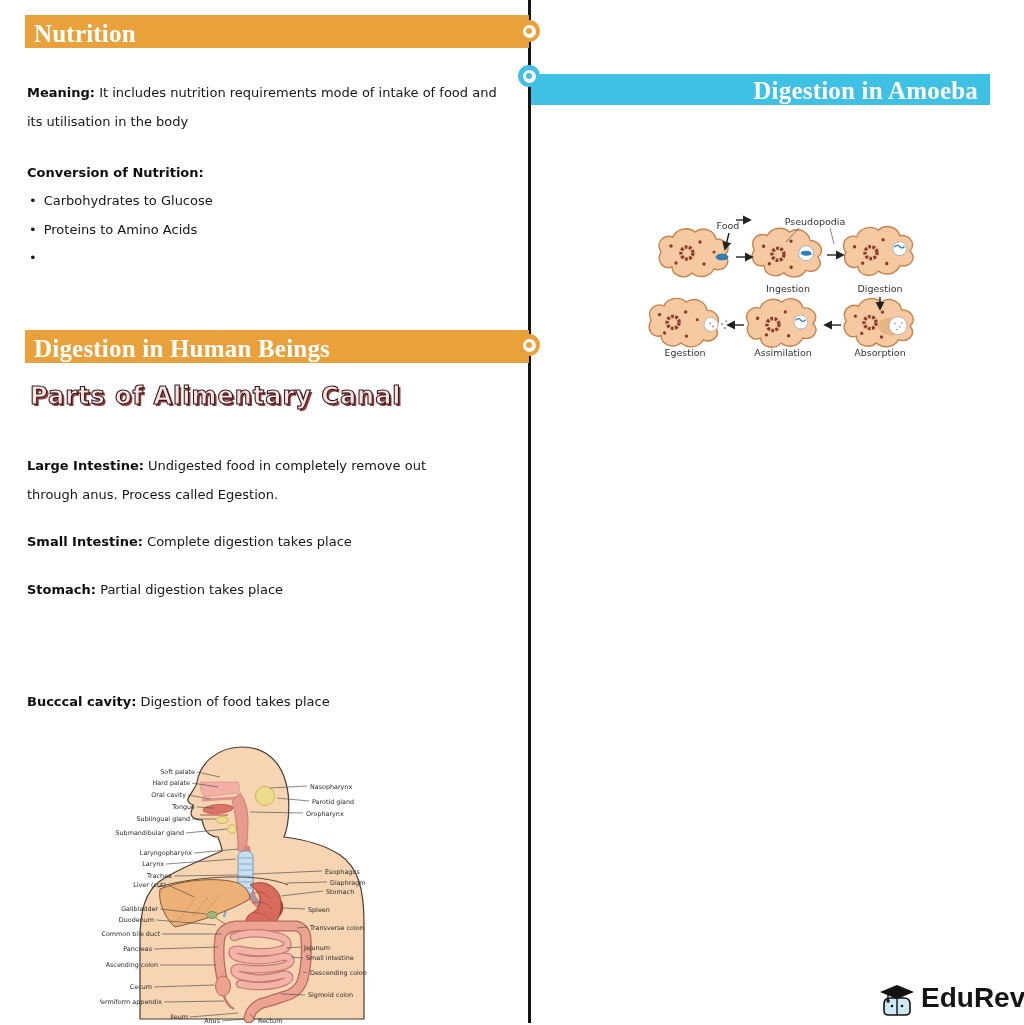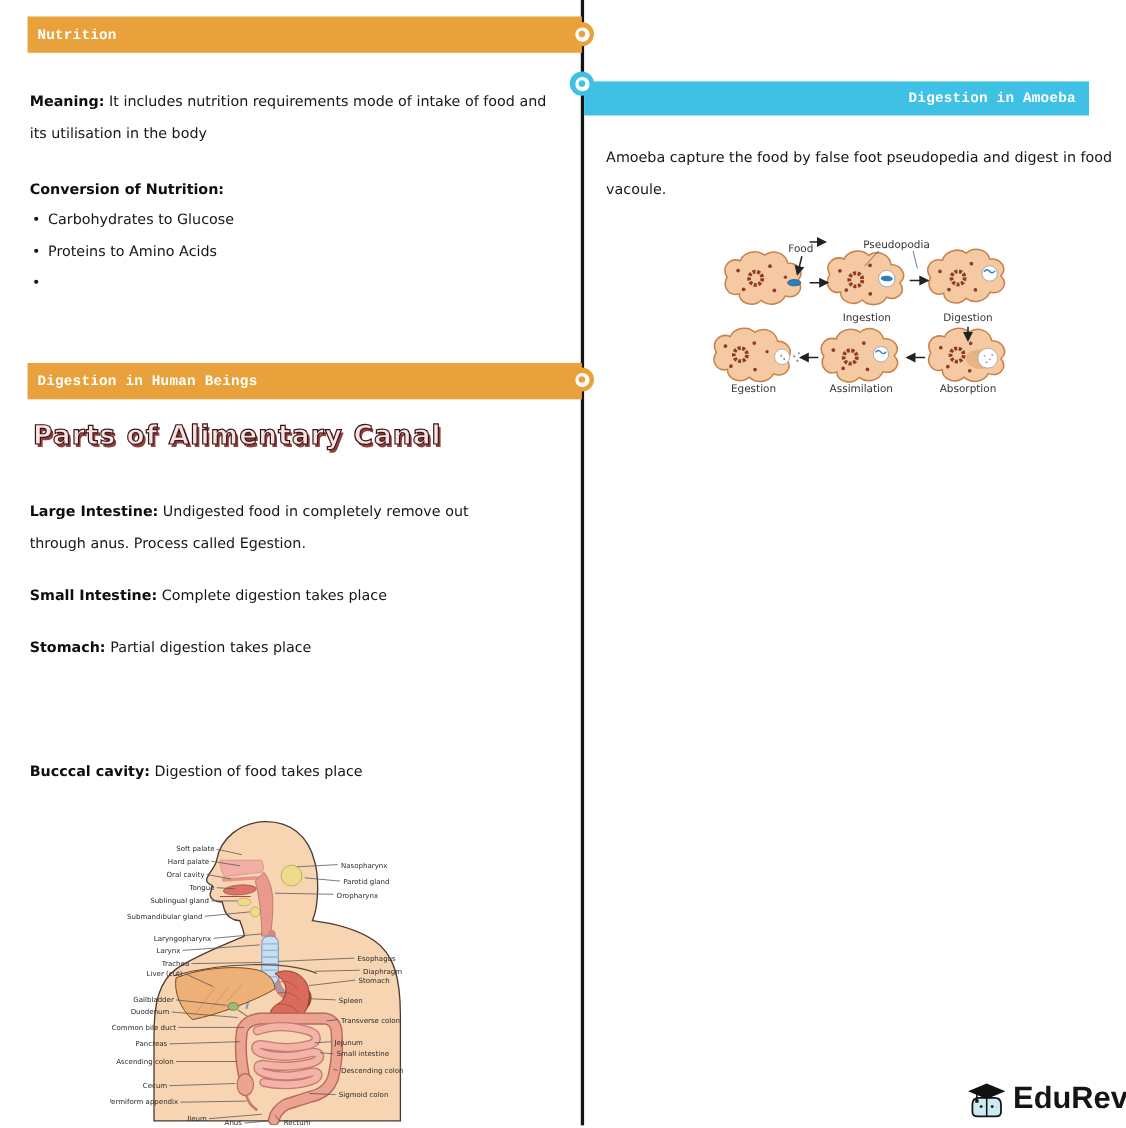--- a/index.html
+++ b/index.html
@@ -4,23 +4,23 @@
 <style>
   * { margin:0; padding:0; box-sizing:border-box; }
   html,body { background:#fff; }
   .page {
     position:relative; width:1024px; height:1025px; background:#fff;
     font-family:"DejaVu Sans", sans-serif; color:#161616; overflow:hidden;
   }
   .vline { position:absolute; left:528px; top:0; width:3px; height:1023px; background:#141414; }
 
   .banner {
-    position:absolute; height:33px; display:flex; align-items:center;
-    color:#fff; font-weight:bold; font-size:13px; letter-spacing:.2px;
-    font-family:Liberation Mono, monospace;
+    position:absolute; height:33px; display:flex; align-items:flex-end;
+    color:#fff; font-weight:bold; font-size:25px; letter-spacing:.2px;
+    font-family:Liberation Serif, serif;
   }
   .banner.orange { background:#E9A23B; }
   .banner.cyan  { background:#3EC1E5; }
   .banner .pad-l { padding-left:9px; }
   .banner.right-align { justify-content:flex-end; }
   .banner .pad-r { padding-right:12px; }
 
   .marker { position:absolute; width:22px; height:22px; border-radius:50%;
             display:flex; align-items:center; justify-content:center; z-index:3; }
   .marker.orange { background:#E9A23B; }
@@ -243,21 +243,20 @@
 
   <div class="banner cyan right-align" style="left:531px; top:74px; width:459px; height:31px;">
     <span class="pad-r">Digestion in Amoeba</span>
   </div>
   <div class="marker cyan" style="left:518px; top:65px;">
       <div class="ring">
         <div class="dot"></div>
       </div>
     </div>
 
-  <div class="txt" style="left:551px; top:114px; width:466px;">Amoeba capture the food by false foot pseudopedia and digest in food vacoule.</div>
 
   <svg class="diagram" style="left:633px; top:213px;" width="305" height="150" viewBox="0 0 305 150">
     <defs>
       <path id="ablob" d="M-34,-3 C-40,-13 -31,-21 -22,-18 C-19,-26 -7,-29 0,-23 C8,-29 19,-25 21,-16 C31,-16 37,-7 30,0 C37,8 29,17 19,14 C15,22 4,24 -3,18 C-10,25 -23,21 -23,12 C-32,15 -39,6 -34,-3 Z"></path>
       <marker id="ah" viewBox="0 0 10 10" refX="8" refY="5" markerWidth="6.5" markerHeight="6.5" orient="auto-start-reverse">
         <path d="M0,0 L10,5 L0,10 Z" fill="#222"></path>
       </marker>
     </defs>
 
     <g transform="translate(62,42)">

